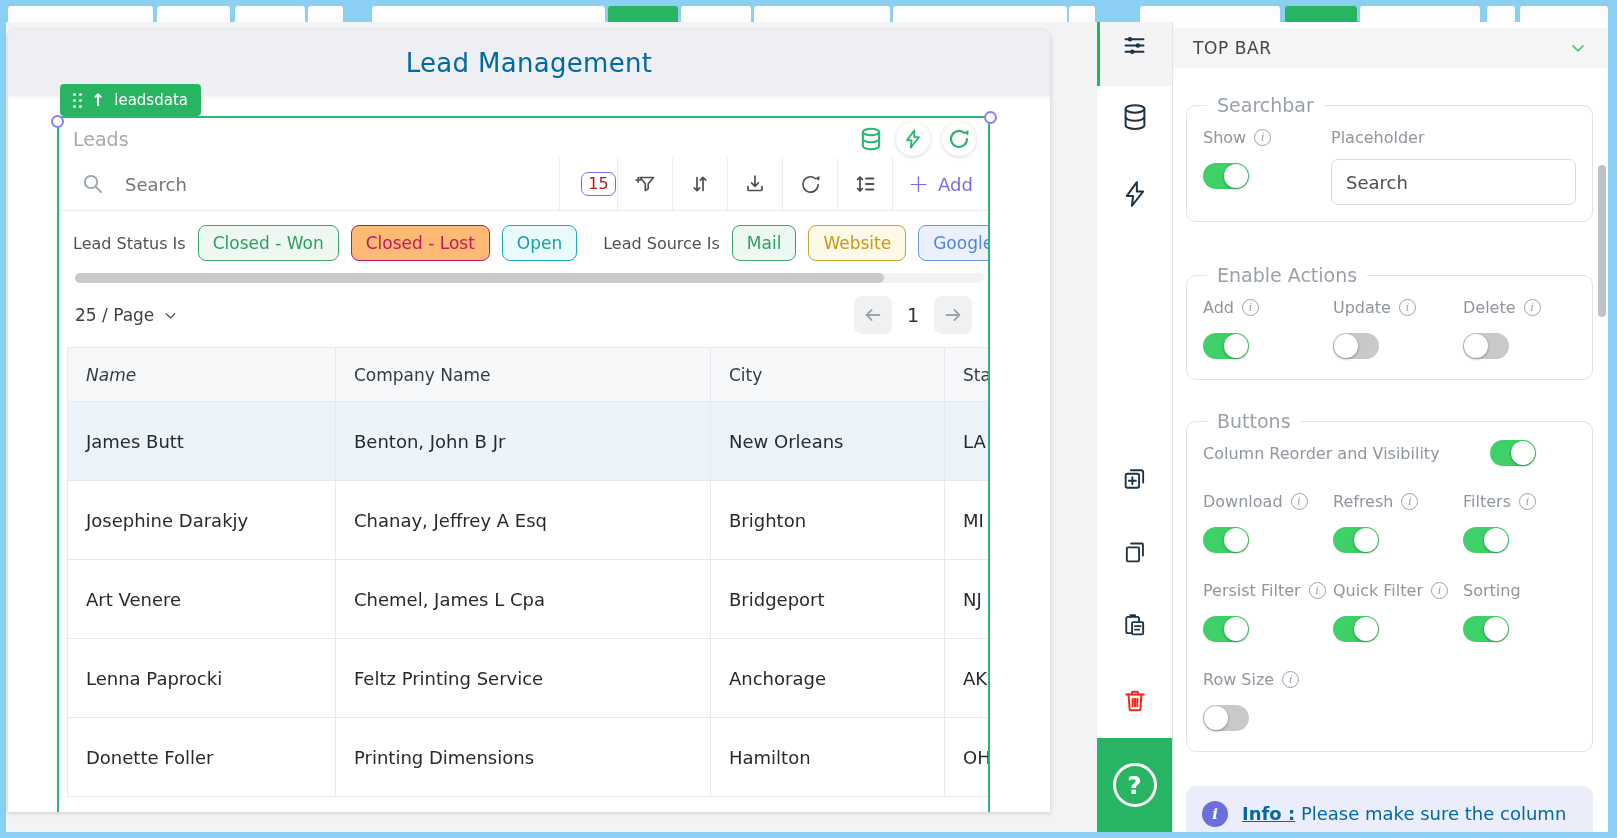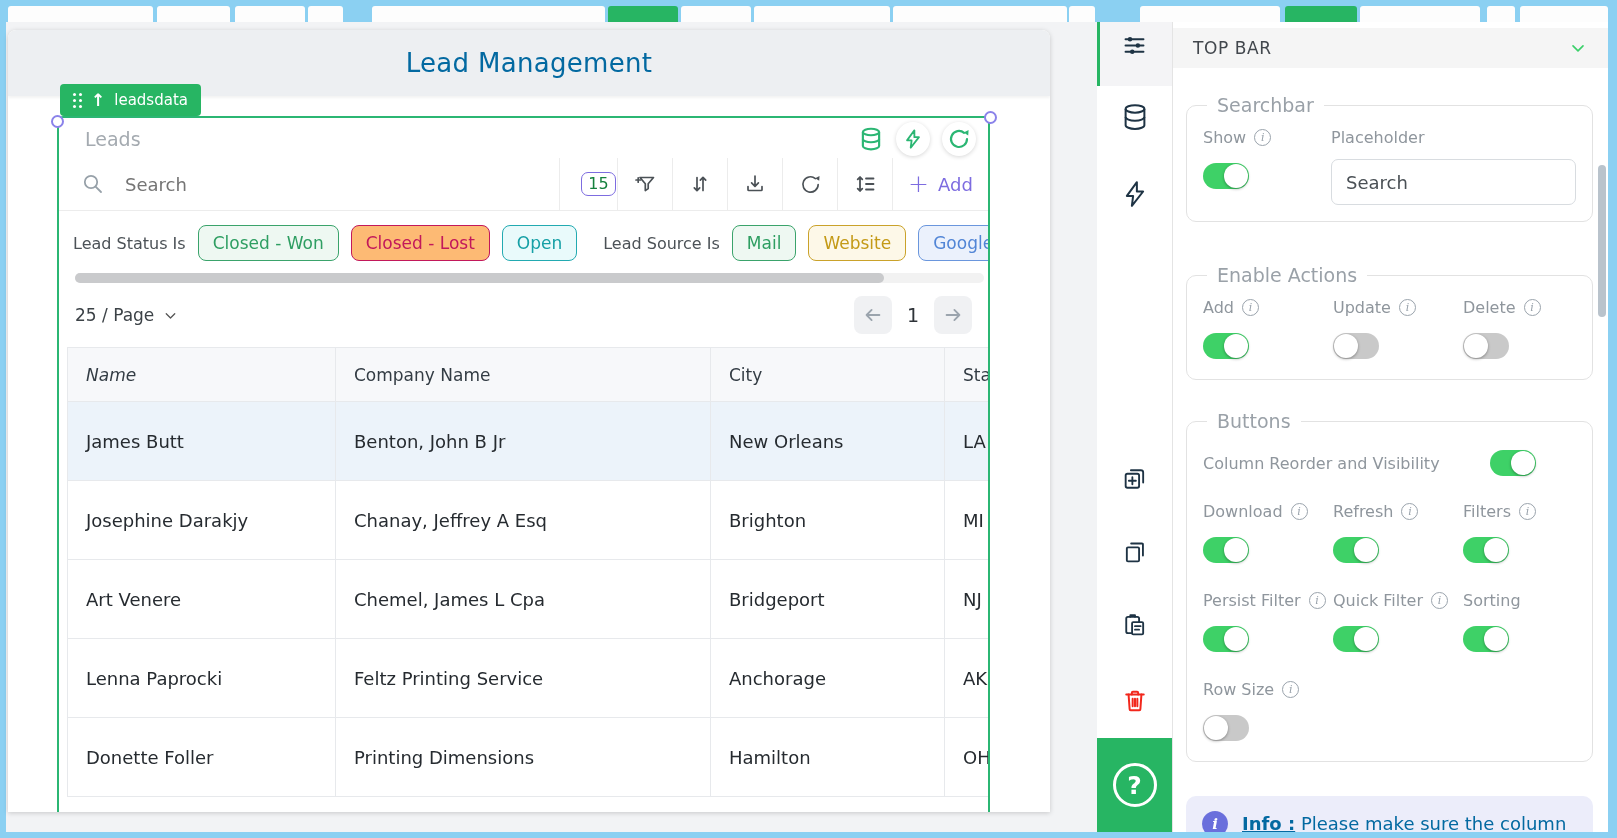--- a/index.html
+++ b/index.html
@@ -25,33 +25,33 @@
   .dots i { background:#fff; border-radius:50%; display:block; }
   .badge-arrow { font-size:17px; font-weight:bold; }
   .badge-label { font-size:15px; }
 
   .handle { position:absolute; width:13px; height:13px; border-radius:50%; background:#fff;
             border:2px solid #8b83ea; z-index:5; }
 
   .widget { position:absolute; left:49px; top:86px; width:933px; height:712px; background:#fff;
             border:2px solid #2bb673; border-radius:6px; overflow:hidden; }
 
-  .w-titlebar { height:40px; display:flex; align-items:center; padding:2px 12px 0 26px; }
+  .w-titlebar { height:40px; display:flex; align-items:center; padding:2px 12px 0 14px; }
   .w-title { font-size:19px; color:#a4aab0; }
   .w-quick { margin-left:auto; display:flex; align-items:center; gap:12px; color:#2bb673; }
   .qcircle { width:34px; height:34px; border-radius:50%; background:#fff;
              box-shadow:0 1px 4px rgba(0,0,0,.16); display:flex; align-items:center; justify-content:center; }
 
   .w-toolbar { height:53px; display:flex; align-items:stretch; border-bottom:1px solid #ececec; }
   .search-wrap { flex:1; display:flex; align-items:center; gap:20px; padding-left:22px; color:#97a1a9; }
   .search-ph { font-size:18px; color:#a8b1b9; }
   .tb-item { border-left:1px solid #ececec; display:flex; align-items:center; justify-content:center;
              width:55px; color:#4b5156; }
   .tb-item.first { width:58px; }
-  .count-badge { border:1.5px solid #7d6ce0; color:#15803d; border-radius:7px; padding:3px 6px;
+  .count-badge { border:1.5px solid #7d6ce0; color:#b91c1c; border-radius:7px; padding:3px 6px;
                  font-size:16px; line-height:1;margin-left:20px; }
   .tb-add { width:96px; color:#7d6ce0; gap:9px; font-size:18px; }
   .plus-glyph { font-size:25px; font-weight:300; line-height:0; }
 
   .w-chips { height:58px; display:flex; align-items:center; gap:12px; padding:6px 14px 0 14px; }
   .chip-label { font-size:16px; color:#4c5257; white-space:nowrap; }
   .chip-label.src { margin-left:14px; }
   .chip { font-size:17px; padding:7px 14px; border-radius:8px; border:1.5px solid; white-space:nowrap; }
   .chip.won, .chip.mail { color:#2e9e62; background:#eef8f2; border-color:#3aa36b; }
   .chip.lost { color:#c2185b; background:#fdba74; border-color:#c2185b; }
@@ -111,21 +111,21 @@
   .toggle::after { content:""; position:absolute; top:1px; width:24px; height:24px; border-radius:50%;
                    background:#fff; box-shadow:0 1px 3px rgba(0,0,0,.35); }
   .toggle.on::after { right:1px; }
   .toggle.off::after { left:1px; }
   .sb-grid { display:grid; grid-template-columns:128px 1fr; margin-top:4px; }
   .sb-grid .toggle { margin-top:16px; }
   .ph-input { margin-top:12px; width:100%; height:46px; border:1px solid #d8dce0; border-radius:7px;
               padding-left:14px; font-size:18px; color:#4a5055; font-family:inherit; outline:none; }
   .ea-grid { display:grid; grid-template-columns:130px 130px 1fr; margin-top:4px; }
   .ea-grid .toggle { margin-top:16px; }
-  .btn-row1 { display:grid; grid-template-columns:287px 1fr; align-items:center; margin-top:10px; }
+  .btn-row1 { display:grid; grid-template-columns:287px 1fr; align-items:center; }
   .btn-grid { display:grid; grid-template-columns:130px 130px 1fr; margin-top:26px; }
   .btn-grid .toggle { margin-top:16px; }
   .rowsize { margin-top:24px; }
   .rowsize .toggle { margin-top:16px; }
 
   .info-banner { margin-top:34px; background:#ecedfa; border-radius:10px; padding:15px 16px;
                  display:flex; align-items:flex-start; gap:14px; }
   .info-badge { width:26px; height:26px; border-radius:50%; background:#6a6fdc; color:#fff; flex:none;
                 display:flex; align-items:center; justify-content:center; font-size:15px;
                 font-style:italic; font-family:"DejaVu Serif",serif; font-weight:bold; }

